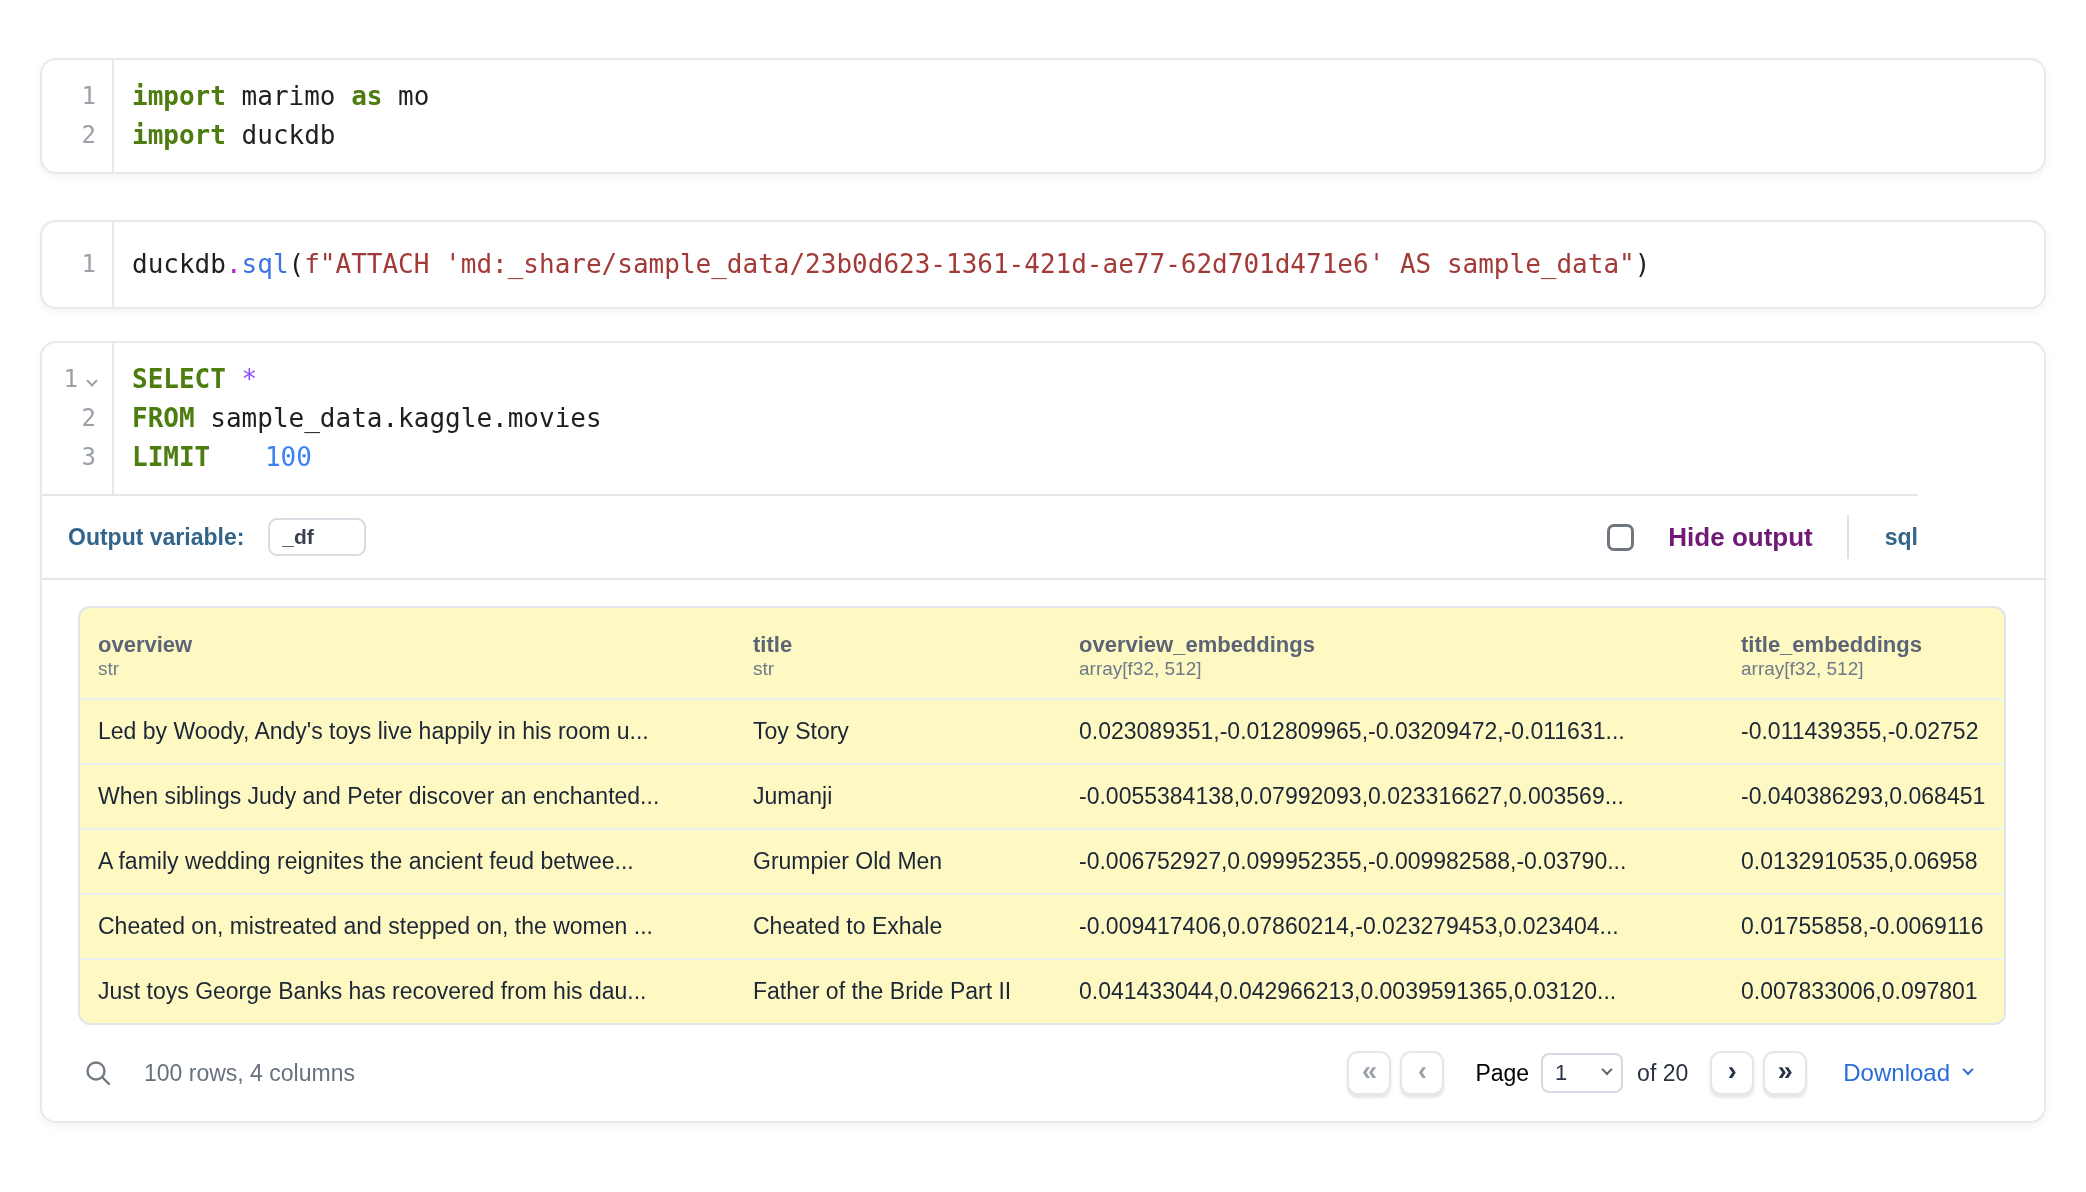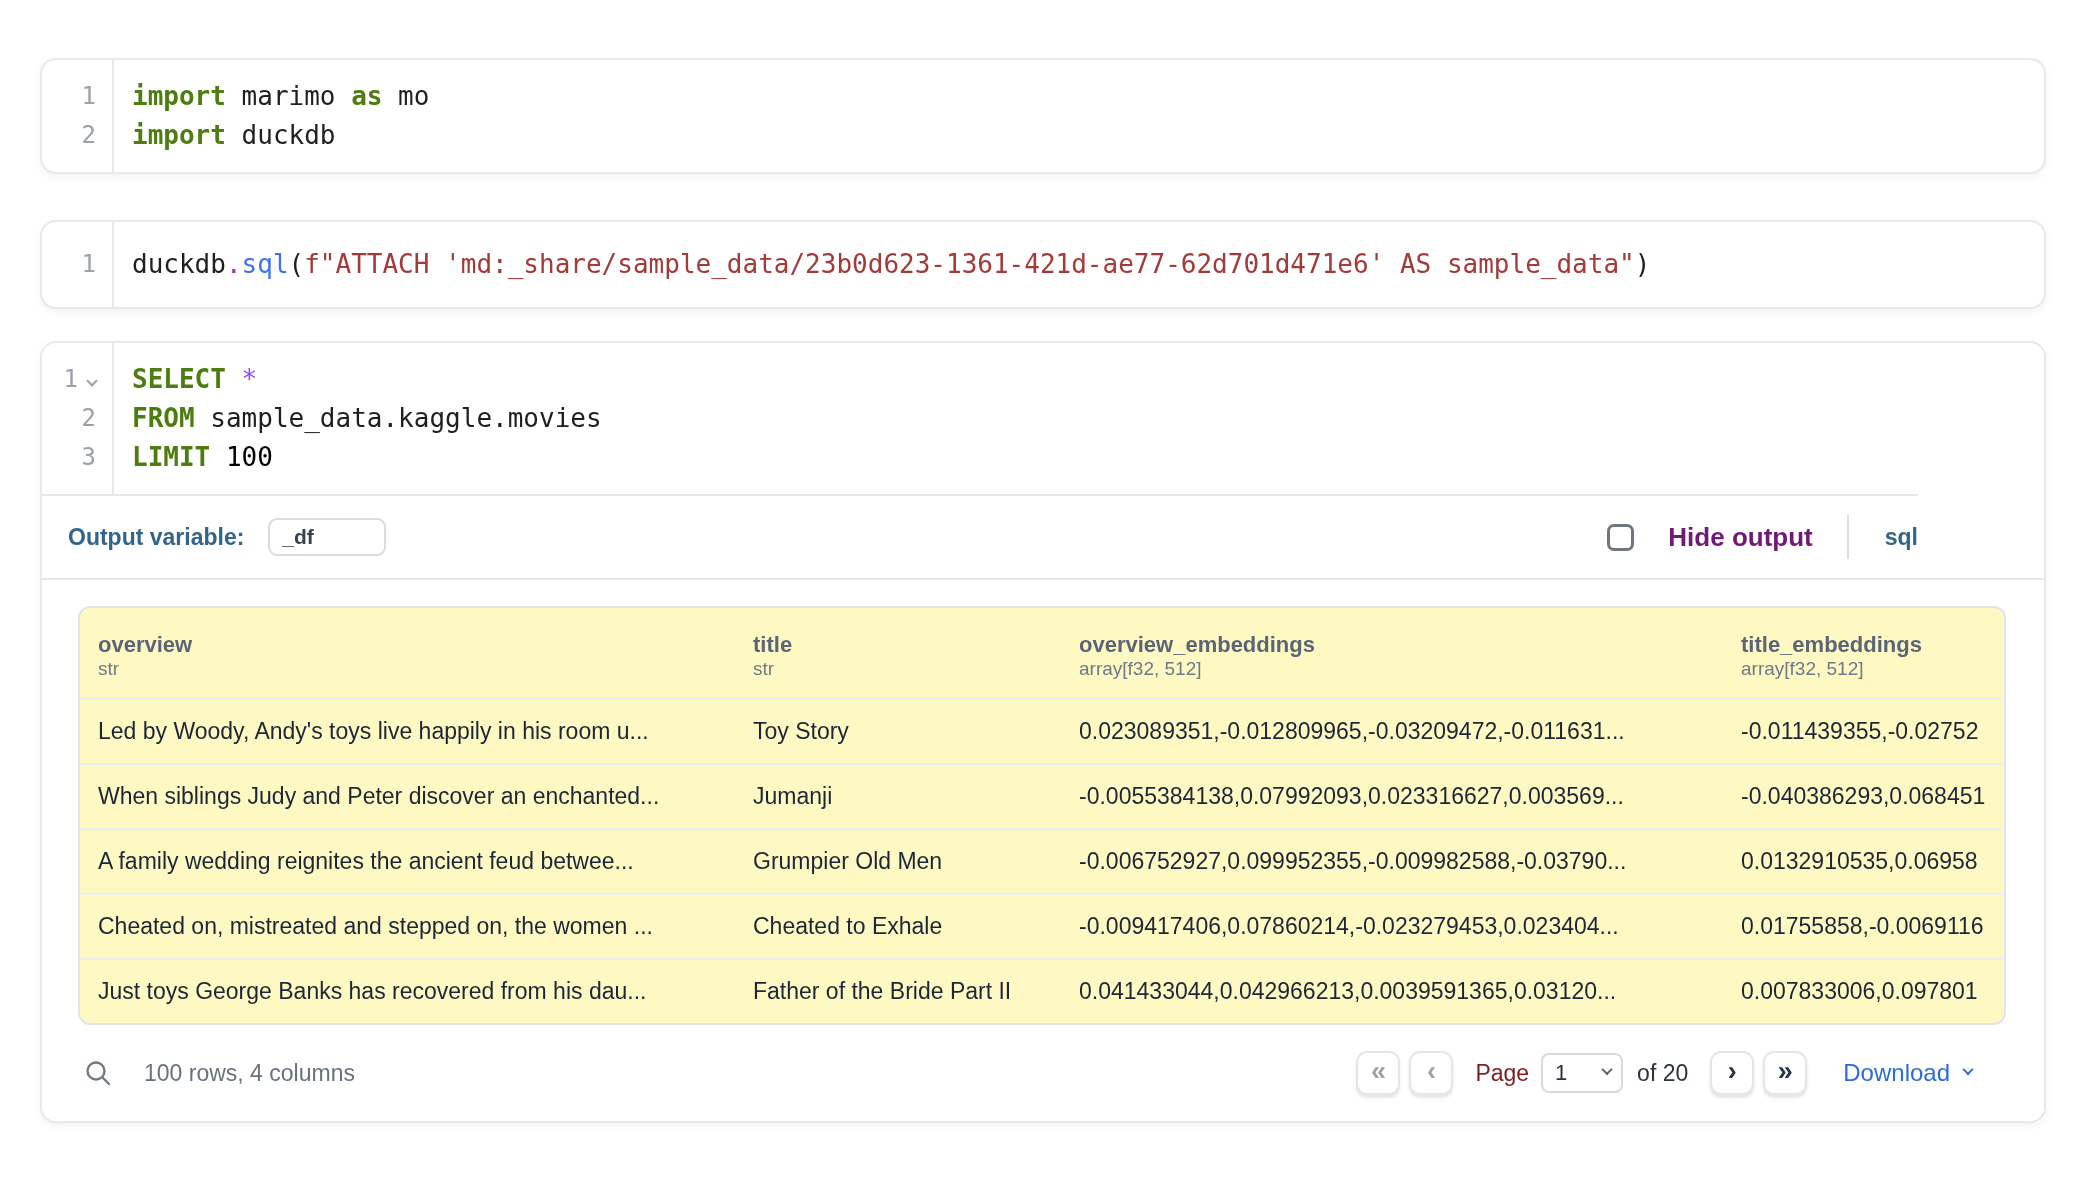--- a/index.html
+++ b/index.html
@@ -43,21 +43,21 @@
     font-size: 26px;
   }
   .editor-pad1 .code-col { padding-top: 17px; padding-bottom: 17px; }
   .editor-pad2 .code-col { padding-top: 23px; padding-bottom: 23px; }
   .gutter-line, .code-line { height: 39px; line-height: 39px; white-space: pre; }
   .tok-kw   { color: #4d7c0f; font-weight: 700; }
   .tok-plain{ color: #1f1f1f; }
   .tok-dot  { color: #a82bc8; }
   .tok-fn   { color: #3e74e8; }
   .tok-str  { color: #a23a38; }
-  .tok-num  { color: #000000; }
+  .tok-num  { color: #3b82f6; margin-left: 39px; }
   .tok-star { color: #8a4dff; }
 
   .chev {
     display: inline-block;
     width: 10px; height: 10px;
     border-right: 3px solid currentColor;
     border-bottom: 3px solid currentColor;
     transform: rotate(45deg) translate(-1px,-1px);
   }
   .fold-chev {
@@ -75,21 +75,21 @@
   .divider.short { margin-right: 126px; }
   .output-bar {
     height: 82px;
     display: flex;
     align-items: center;
     padding: 0 126px 0 26px;
   }
   .ob-label { color: #33658a; font-weight: 700; font-size: 23px; }
   .var-input {
     margin-left: 24px;
-    width: 118px; height: 38px;
+    width: 98px; height: 38px;
     border: 2px solid #d6dce2;
     border-radius: 9px;
     padding: 0 12px;
     font-family: "Liberation Sans", sans-serif;
     font-size: 21px; font-weight: 700; color: #3a4250;
     outline: none;
   }
   .ob-spacer { flex: 1; }
   .checkbox {
     width: 27px; height: 27px;
@@ -139,21 +139,21 @@
     background: #fff;
     box-shadow: 0 3px 3px rgba(0,0,0,0.10);
     display: flex; align-items: center; justify-content: center;
     font-size: 27px; font-weight: 600;
     padding-bottom: 4px;
     cursor: pointer;
   }
   .pg-btn.disabled { color: #9aa1ab; }
   .pg-btn.enabled { color: #273449; }
   .pg-gap-s { margin-left: 9px; }
-  .pg-page-label { margin-left: 22px; font-size: 23px; color: #7f1d1d; }
+  .pg-page-label { margin-left: 31px; font-size: 23px; color: #000000; }
   .page-select {
     margin-left: 12px;
     width: 82px; height: 40px;
     border: 2px solid #d5dbe2;
     border-radius: 8px;
     display: flex; align-items: center; justify-content: space-between;
     padding: 0 10px 0 12px;
     font-size: 22px; color: #2a3342;
     cursor: pointer;
   }

